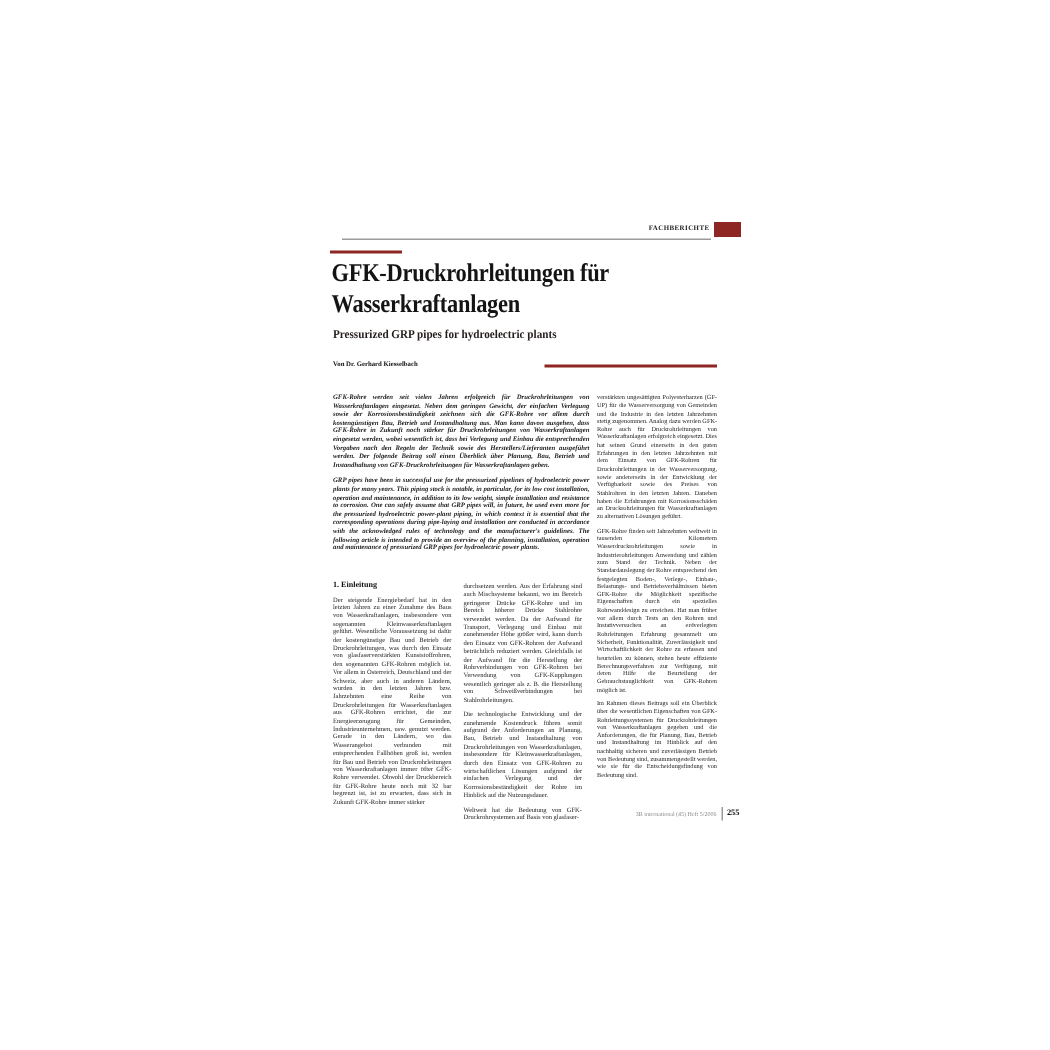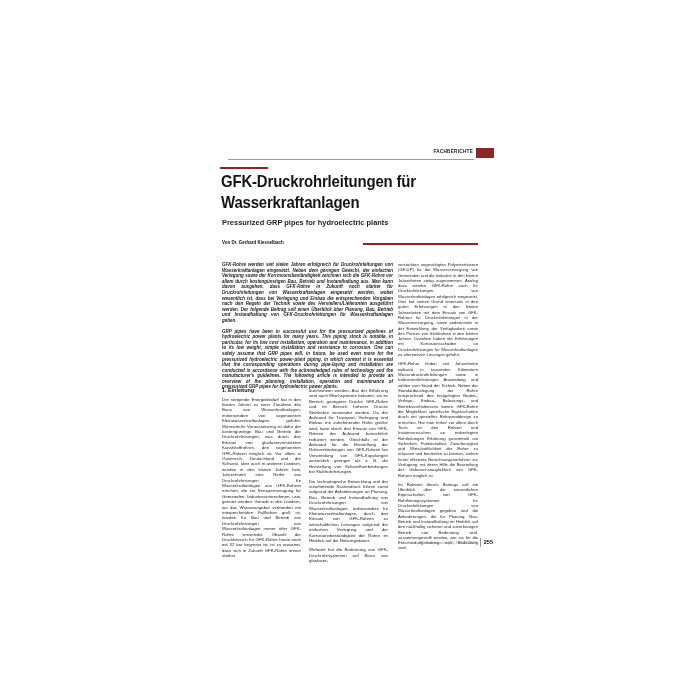--- a/index.html
+++ b/index.html
@@ -1,18 +1,18 @@
 <!DOCTYPE html>
 <html><head>
 <meta charset="utf-8">
 <style>
   html,body{margin:0;padding:0;background:#ffffff;}
   #canvas{
     position:relative;width:696px;height:700px;background:#ffffff;overflow:hidden;
-    font-family:Liberation Sans, sans-serif;color:#1c1c1c;
+    font-family:Liberation Serif, serif;color:#1c1c1c;
   }
   .abs{position:absolute;}
   
   .section-label{
     left:360px;top:149px;width:113px;text-align:right;
     font-size:4.6px;font-weight:bold;letter-spacing:.3px;color:#161616;
     text-transform:uppercase;
   }
   .header-rule{left:228px;top:159px;width:246px;height:1px;background:#9b9b9b;}
   .header-tab{left:476px;top:148px;width:18px;height:10px;background:#8e2723;}

